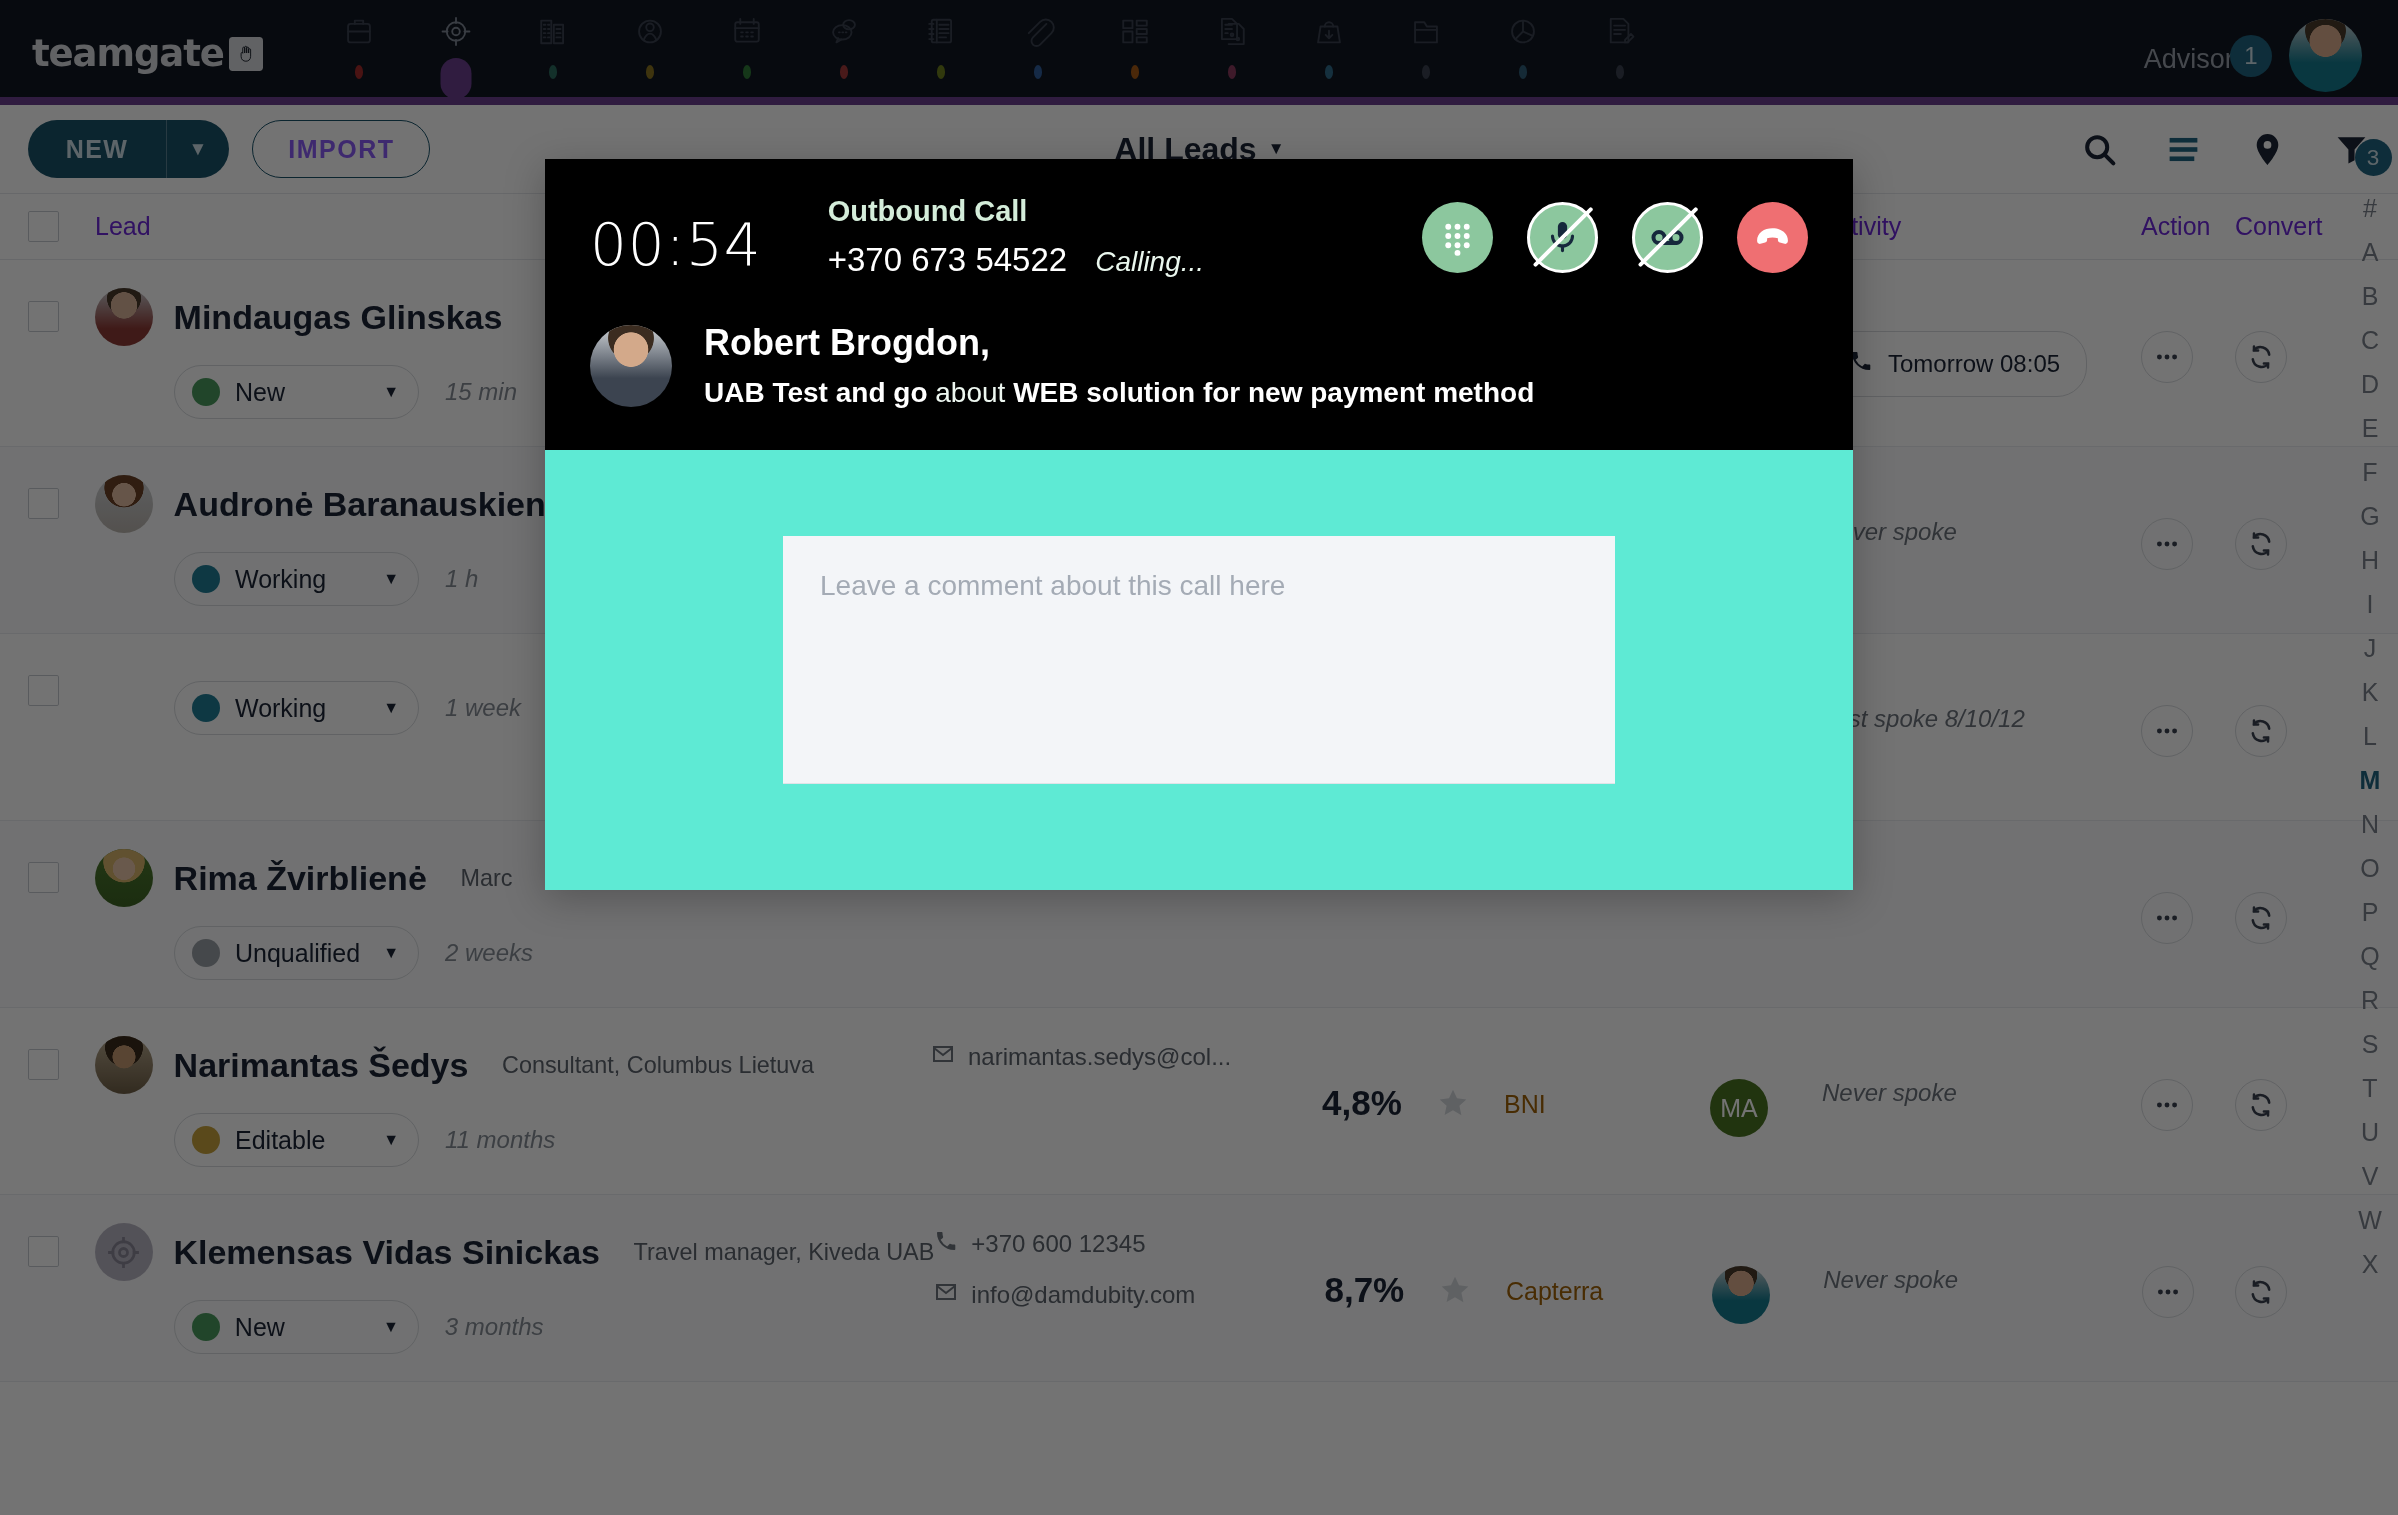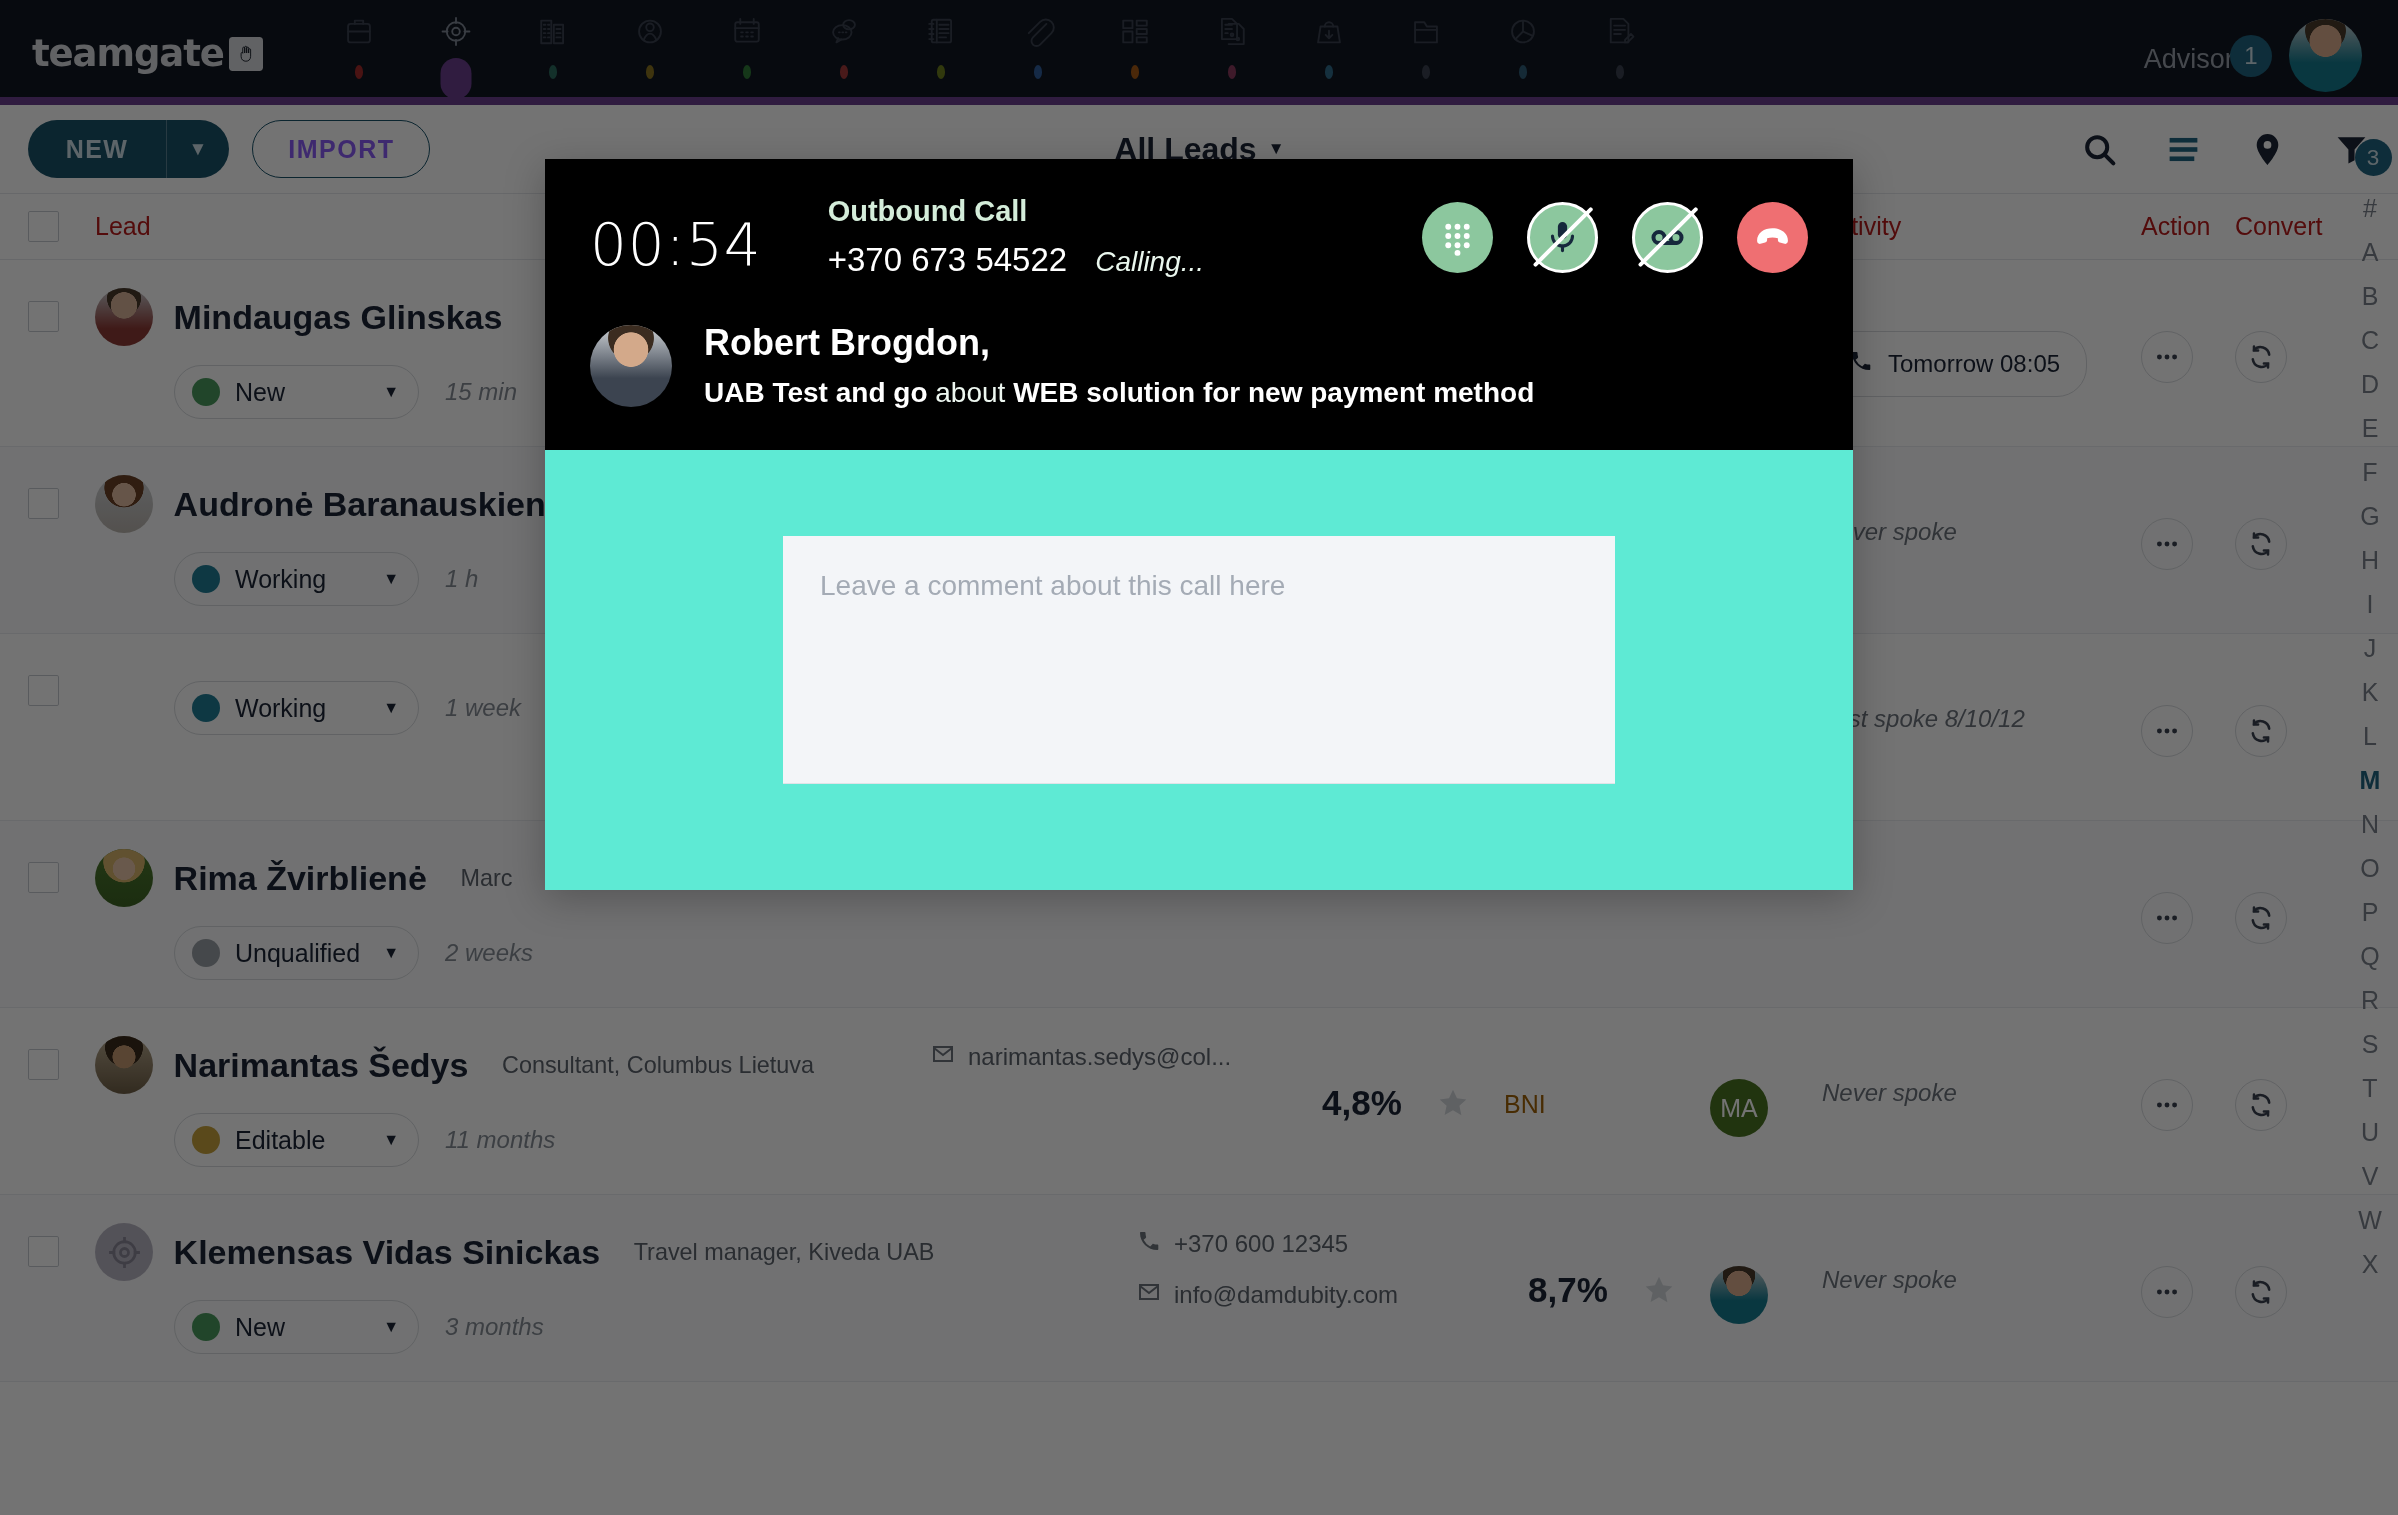--- a/index.html
+++ b/index.html
@@ -61,21 +61,21 @@
   .view-title .caret { font-size:17px; color:#1b2435; }
   .toolbar-right { margin-left:auto; display:flex; align-items:center; gap:45px; }
   .tb-icon { width:39px; height:39px; display:flex; align-items:center; justify-content:center; cursor:pointer; position:relative; }
   .tb-icon svg { width:37px; height:37px; }
   .tb-badge { position:absolute; right:-20.6px; bottom:-7.5px; background:#1f6480; color:#cfe0e8;
               width:37px; height:37px; border-radius:50%; display:flex; align-items:center;
               justify-content:center; font-size:22.5px; }
 
   
   .thead { display:flex; align-items:center; height:67px; border-top:0.9px solid #e4e7eb;
-           border-bottom:0.9px solid #e4e7eb; padding:0 28px; color:#b91c1c; font-size:25px; }
+           border-bottom:0.9px solid #e4e7eb; padding:0 28px; color:#6d28d9; font-size:25px; }
   .th-check { width:67px; }
   .checkbox { width:31px; height:31px; border:1.9px solid #c6cad0; border-radius:1.9px; background:#fff; }
   .th-lead { flex:1; }
   .th-activity { width:319px; }
   .th-action { width:94px; }
   .th-convert { width:136px; }
 
   .row { display:flex; padding:0 28px; border-bottom:0.9px solid #e9ecef; min-height:187px; align-items:flex-start; padding-top:28px; }
   .row.alt { background:#fafbfc; }
   .cell-check { width:67px; padding-top:13px; }
@@ -654,20 +654,21 @@
                   <path d="M3 5h18v14H3z" fill="none" stroke="#6d747d" stroke-width="2"></path>
                   <path d="M3 6l9 7 9-7" fill="none" stroke="#6d747d" stroke-width="2"></path>
                 </svg></span>
               <span>info@damdubity.com</span>
             </div>
           </div>
           <div class="cell-score">8,7%</div>
           <div class="cell-star"><svg viewBox="0 0 24 24" width="32" height="32" fill="#d3d7dc">
               <path d="M12 2l3 6.5 7 .8-5.2 4.8 1.5 7-6.3-3.6L5.7 21l1.5-7L2 9.3l7-.8z"></path>
             </svg></div>
+          <div class="cell-source">Capterra</div>
           <div class="cell-owner">
             <div class="owner-avatar">
               <div class="ph m5"></div>
             </div>
           </div>
           <div class="cell-activity"><span class="never-spoke">Never spoke</span></div>
           <div class="cell-action">
             <div class="circle-btn">
               <svg viewBox="0 0 24 24" fill="#3a4250">
                 <circle cx="5.5" cy="12" r="2.1"></circle>

